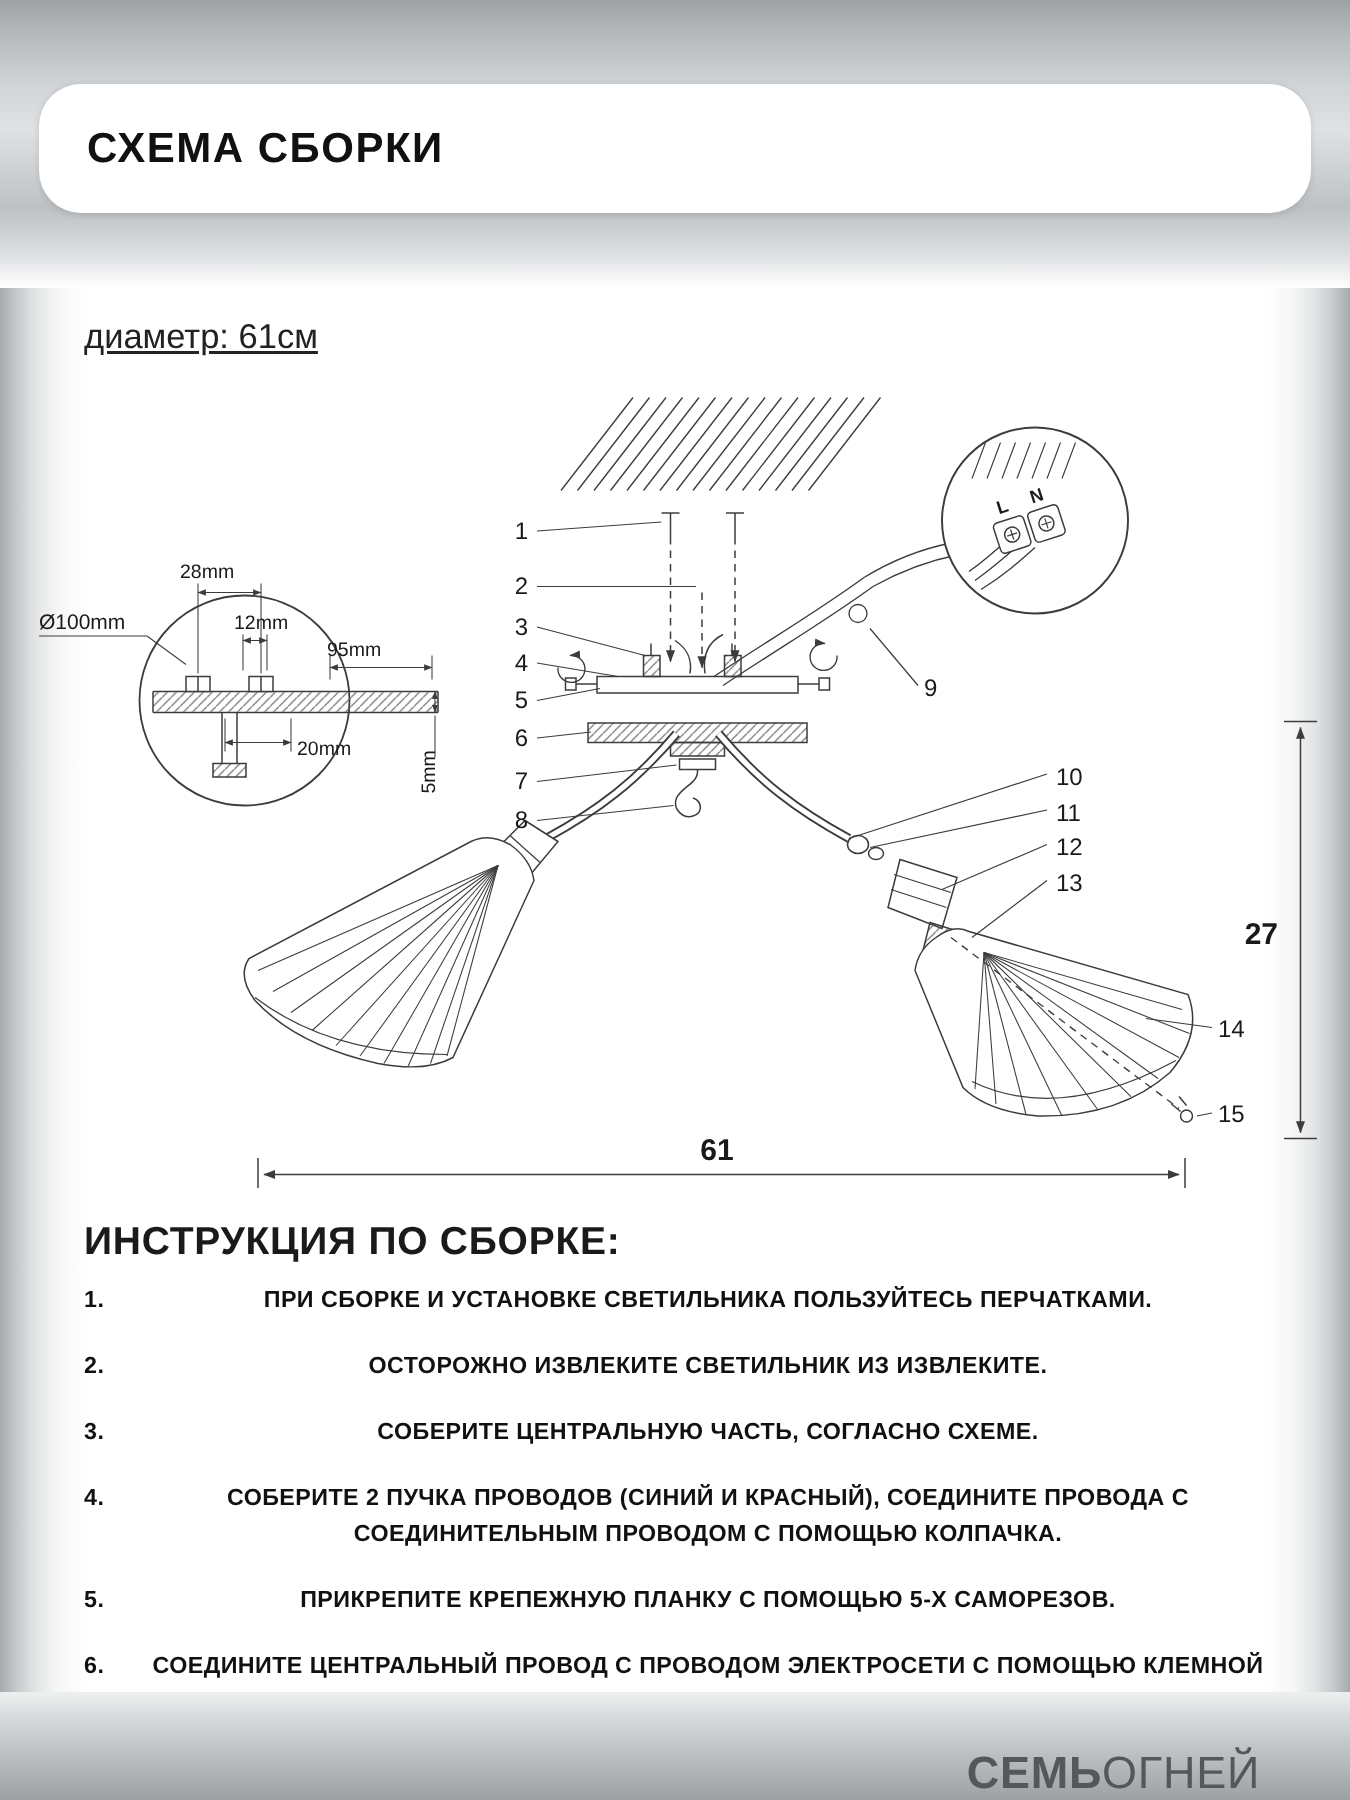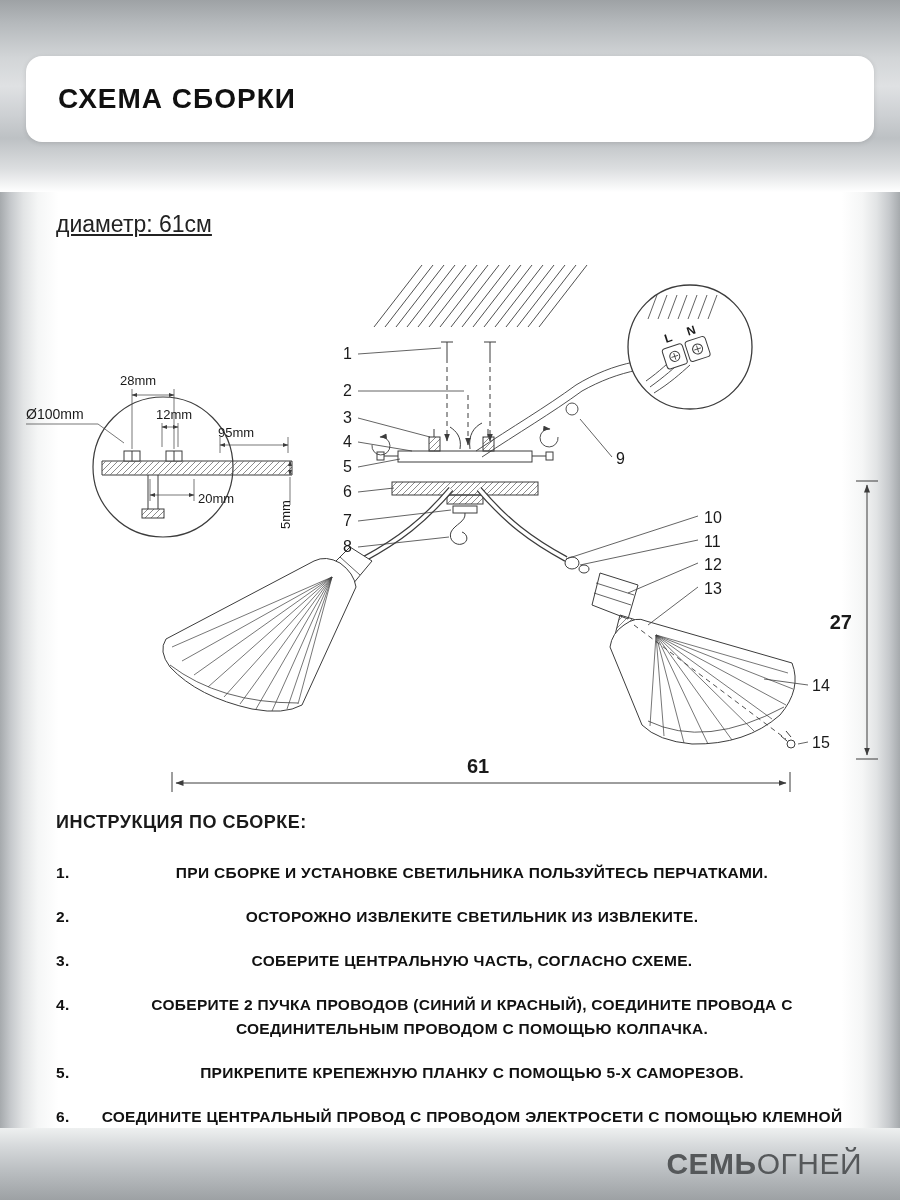--- a/index.html
+++ b/index.html
@@ -11,44 +11,44 @@
       #ffffff 93.5%, #f5f6f6 95.8%, #e2e4e5 97.4%, #c6c9cc 98.8%, #a6aaad 100%);
   }
   .top-band {
     position:absolute; top:0; left:0; right:0; height:192px;
     background: linear-gradient(180deg,
       #9ea2a5 0%, #b5b9bc 12%, #d2d5d7 30%, #dfe1e3 45%,
       #cdd0d3 60%, #bdc1c4 72%, #dcdee0 88%, #ffffff 100%);
   }
   .header-box {
     position:absolute; top:56px; left:26px; right:26px; height:86px;
-    background:#ffffff; border-radius:16px;
+    background:#ffffff; border-radius:28px;
     display:flex; align-items:center; padding-left:32px; box-sizing:border-box;
     box-shadow: 0 1px 5px rgba(0,0,0,0.12);
   }
   .header-title { font-size:28px; font-weight:700; letter-spacing:1px; color:#111; }
 
   .model-block { position:absolute; left:56px; top:204px; }
   .model-name { font-size:27px; font-weight:600; letter-spacing:0.5px; margin:0 0 10px 0; }
   .model-line { font-size:23px; font-weight:400; margin:7px 0; color:#222;text-decoration:underline; }
 
   .diagram { position:absolute; left:0; top:195px; }
   .diagram text { font-family:"Liberation Sans", sans-serif; fill:#1a1a1a; }
 
   .instructions { position:absolute; left:56px; top:812px; right:38px; }
-  .instructions-title { font-size:18px; font-weight:700; letter-spacing:0.5px; margin:0 0 28px 0; }
+  .instructions-title { font-size:26px; font-weight:700; letter-spacing:0.5px; margin:0 0 12px 0; }
   .instr-item { display:flex; margin:0 0 20px 0; font-size:15.5px; font-weight:700;
                 letter-spacing:0.3px; line-height:1.55; color:#111; }
   .instr-item .num { flex:0 0 26px; }
   .instr-item .txt { flex:1;text-align:center; }
 
   .footer-band {
     position:absolute; bottom:0; left:0; right:0; height:72px;
     background: linear-gradient(180deg, #eef0f0 0%, #d6d9db 25%, #babec1 60%, #9da1a4 100%);
-    display:flex; align-items:center; justify-content:flex-end; padding-right:38px; box-sizing:border-box;
+    display:flex; align-items:flex-end; justify-content:flex-end; padding-right:60px; box-sizing:border-box;
   }
   .brand { font-size:30px; letter-spacing:0.5px; color:#55585a; }
   .brand .b { font-weight:700; }
   .brand .l { font-weight:400; }
 </style>
 </head>
 <body>
 
 <div class="page">
 

